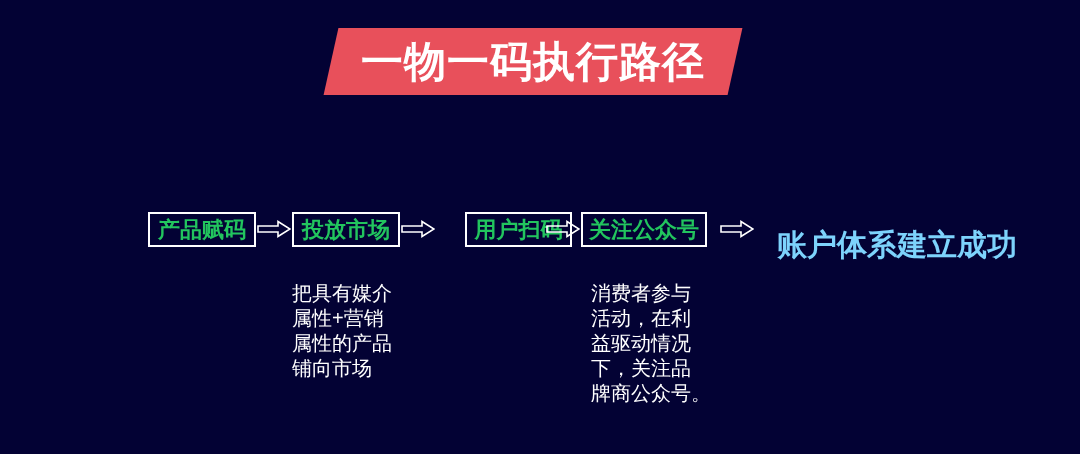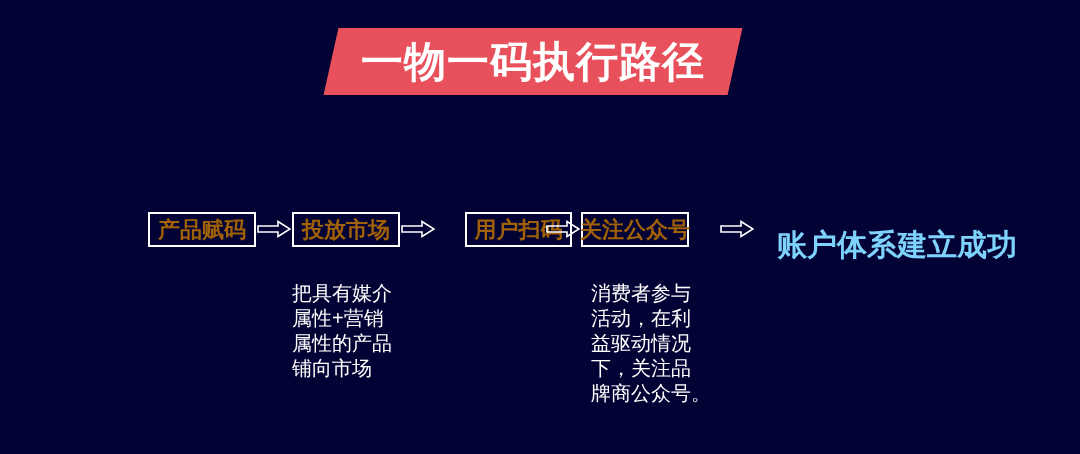--- a/index.html
+++ b/index.html
@@ -42,28 +42,28 @@
     position: absolute;
     top: 212px;
     height: 35px;
     border: 2px solid #ffffff;
     box-sizing: border-box;
     display: flex;
     align-items: center;
     justify-content: center;
     font-size: 22px;
     font-weight: 700;
-    color: #a16207;
+    color: #22c55e;
     white-space: nowrap;
     background: transparent;
   }
   .box-0 { left: 148px; width: 108px; }
   .box-1 { left: 292px; width: 108px; }
   .box-2 { left: 437px; width: 107px; margin-left: 28px; }
-  .box-3 { left: 581px; width: 108px; }
+  .box-3 { left: 581px; width: 126px; }
   
   .flow-arrow {
     position: absolute;
     top: 220px;
     width: 34px;
     height: 18px;
   }
   .arrow-0 { left: 257px; }
   .arrow-1 { left: 401px; }
   .arrow-2 { left: 546px; }

